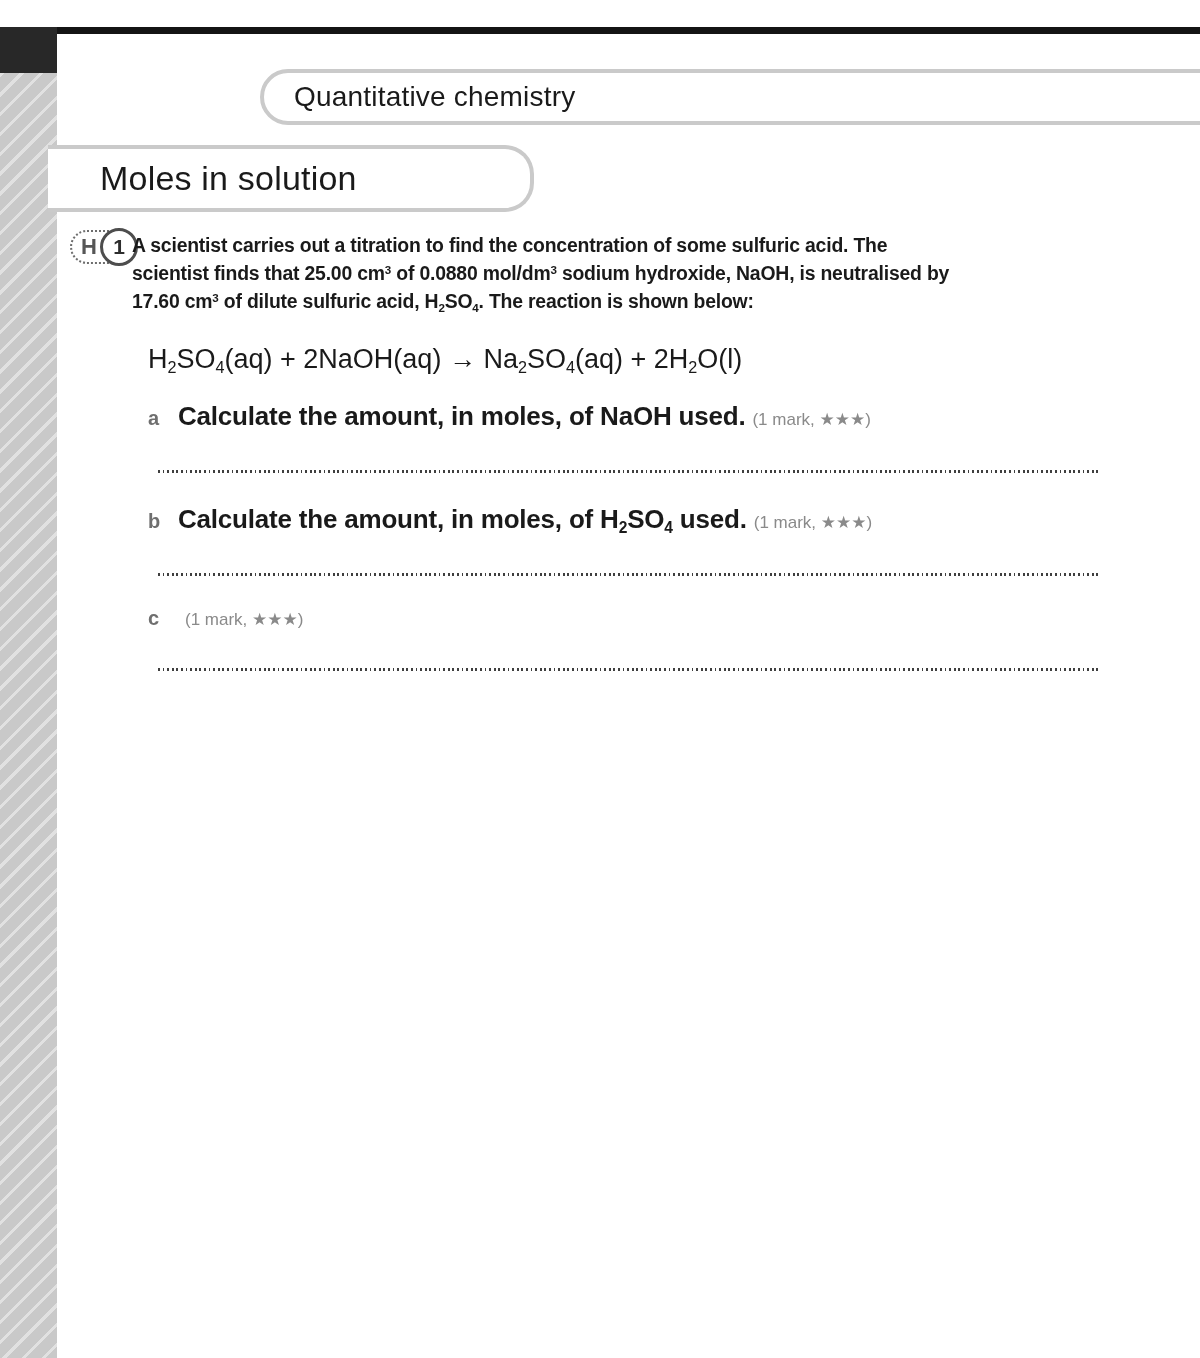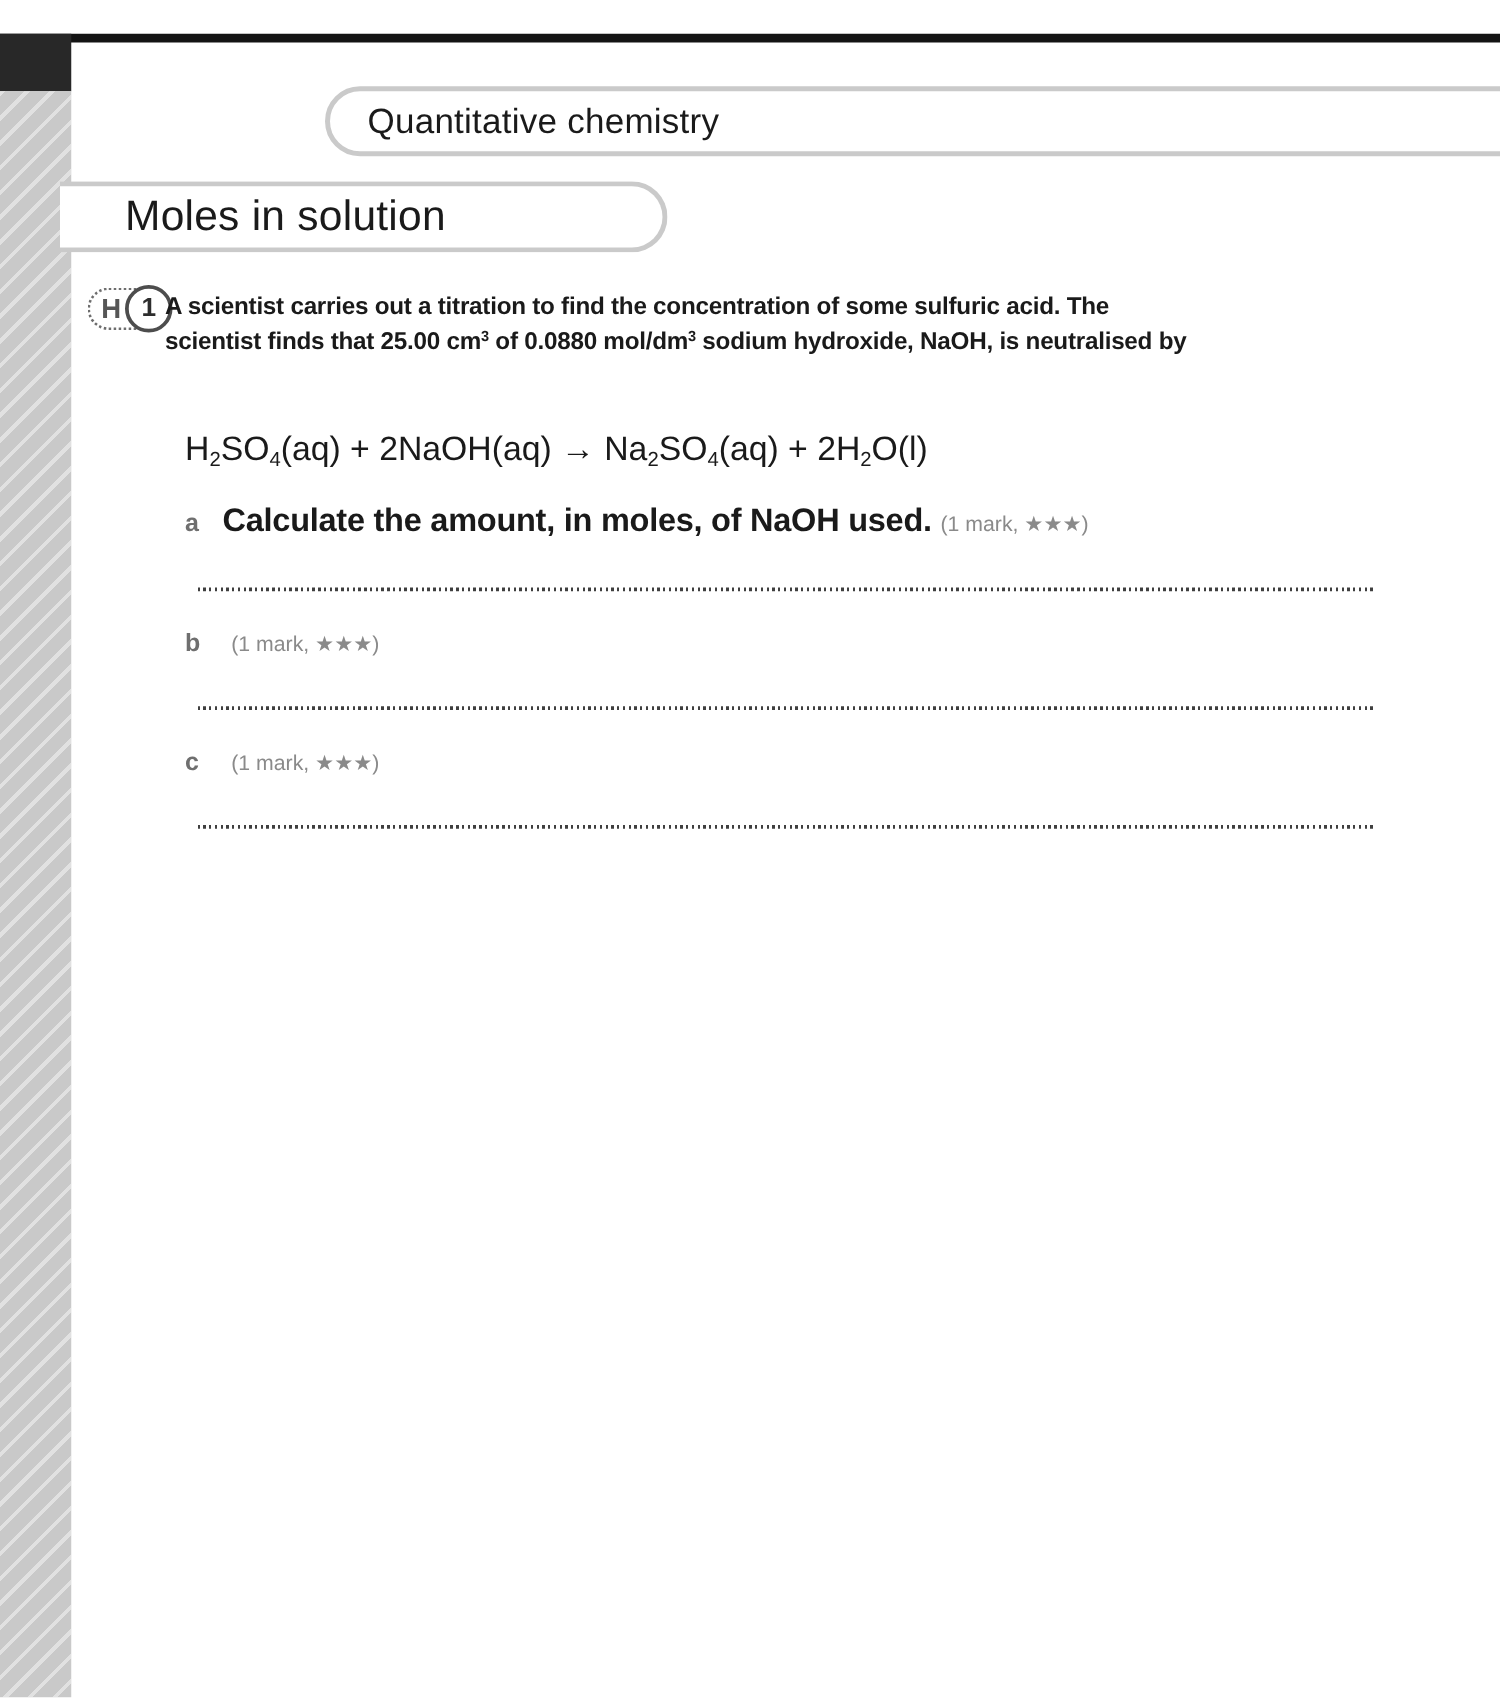--- a/index.html
+++ b/index.html
@@ -30,21 +30,21 @@
   
   .chapter-banner {
     position:absolute; left:260px; top:69px; width:990px; height:56px;
     box-sizing:border-box; background:#fff;
     border:4px solid var(--banner-border,#cacaca); border-radius:28px;
     display:flex; align-items:center; padding-left:30px;
   }
   .chapter-title { font-size:28px; color:var(--text-dark,#1a1a1a); letter-spacing:0.2px; }
 
   .section-banner {
-    position:absolute; left:48px; top:145px; width:486px; height:57px;
+    position:absolute; left:48px; top:145px; width:486px; height:67px;
     box-sizing:border-box; background:#fff;
     border:4px solid var(--banner-border,#cacaca); border-left:none;
     border-radius:0 29px 29px 0;
     display:flex; align-items:center; padding-left:52px;
   }
   .section-title { font-size:34px; color:var(--text-dark,#1a1a1a); letter-spacing:0.2px; }
 
   
   .badge { position:absolute; left:70px; top:228px; width:70px; height:38px; }
   .badge-h-box {
@@ -108,36 +108,38 @@
       <span class="badge-h">H</span>
     </div>
     <div class="badge-circle">
       <span class="badge-num">1</span>
     </div>
   </div>
 
   <div class="question-intro">
       <div class="intro-line">A scientist carries out a titration to find the concentration of some sulfuric acid. The</div>
       <div class="intro-line">scientist finds that 25.00 cm<sup>3</sup> of 0.0880 mol/dm<sup>3</sup> sodium hydroxide, NaOH, is neutralised by</div>
+      <div class="intro-line">17.60 cm<sup>3</sup> of dilute sulfuric acid, H<sub>2</sub>SO<sub>4</sub>. The reaction is shown below:</div>
     </div>
 
   <div class="equation">H<sub>2</sub>SO<sub>4</sub>(aq) + 2NaOH(aq) → Na<sub>2</sub>SO<sub>4</sub>(aq) + 2H<sub>2</sub>O(l)</div>
 
   <div class="parts">
       <div class="part">
     <div class="part-row">
       <span class="part-letter">a</span>
       <span class="part-text">Calculate the amount, in moles, of NaOH used.</span>
       <span class="part-marks">(1 mark, ★★★)</span>
     </div>
     <div class="answer-line"></div>
   </div>
       <div class="part">
     <div class="part-row">
       <span class="part-letter">b</span>
+      <span class="part-text">Calculate the amount, in moles, of H<sub>2</sub>SO<sub>4</sub> used.</span>
       <span class="part-marks">(1 mark, ★★★)</span>
     </div>
     <div class="answer-line"></div>
   </div>
       <div class="part">
     <div class="part-row">
       <span class="part-letter">c</span>
       <span class="part-marks">(1 mark, ★★★)</span>
     </div>
     <div class="answer-line"></div>

